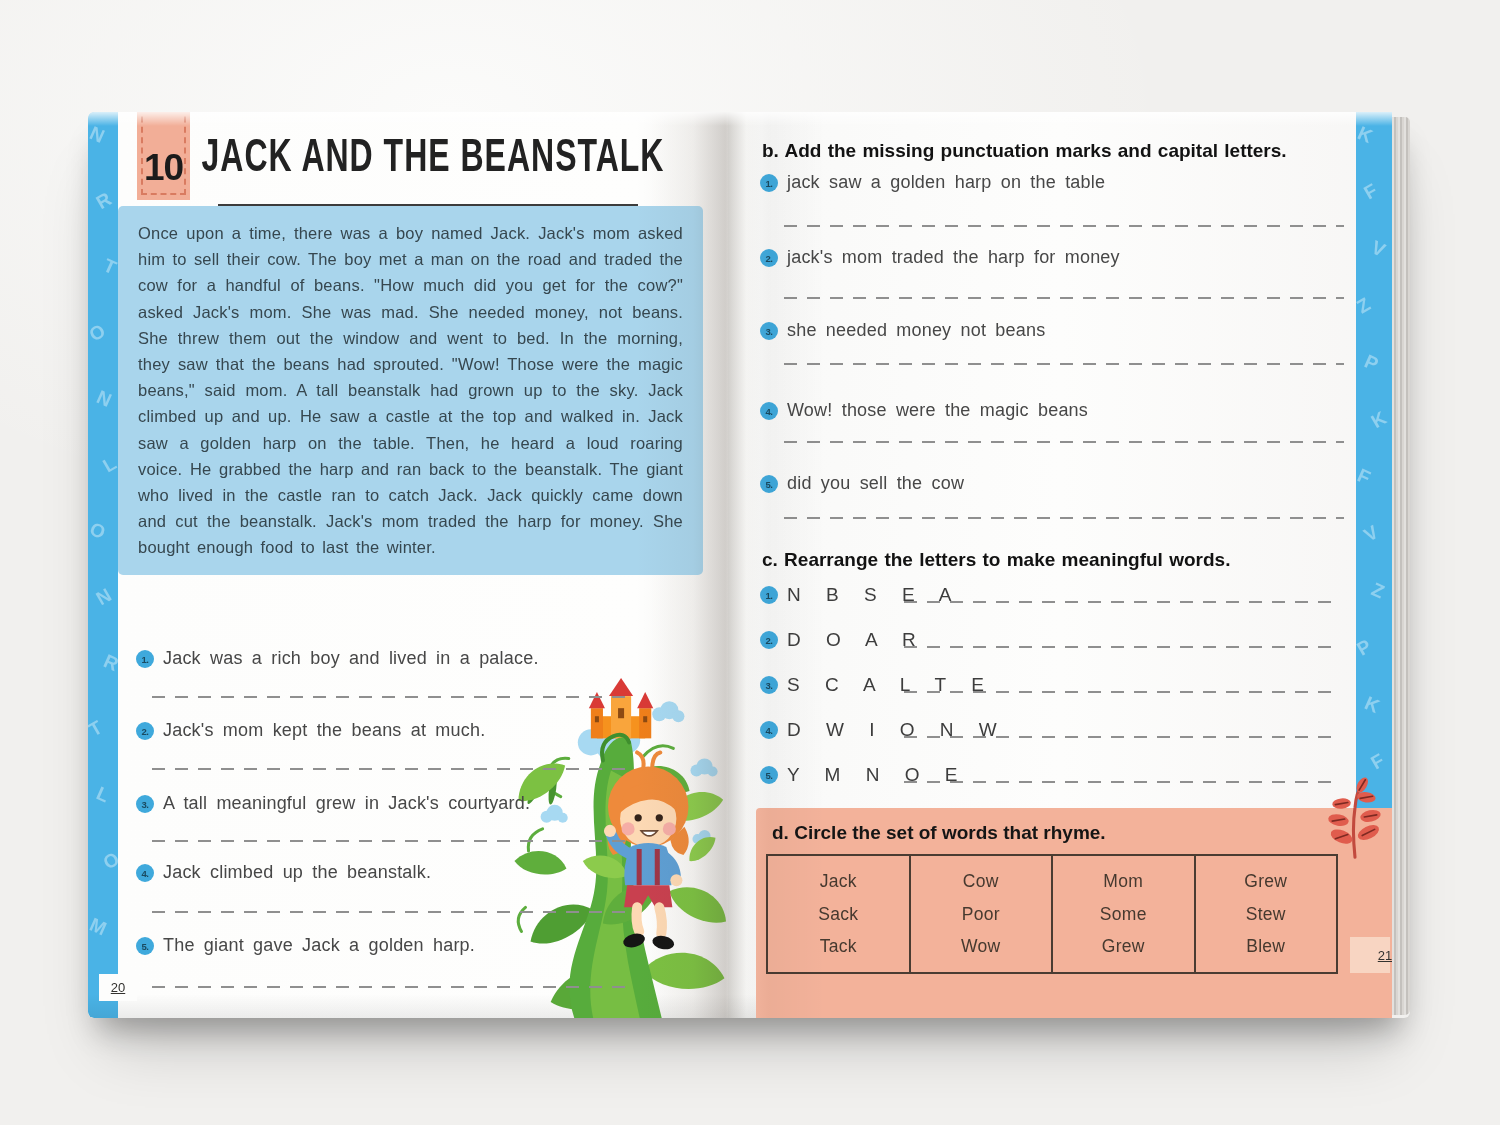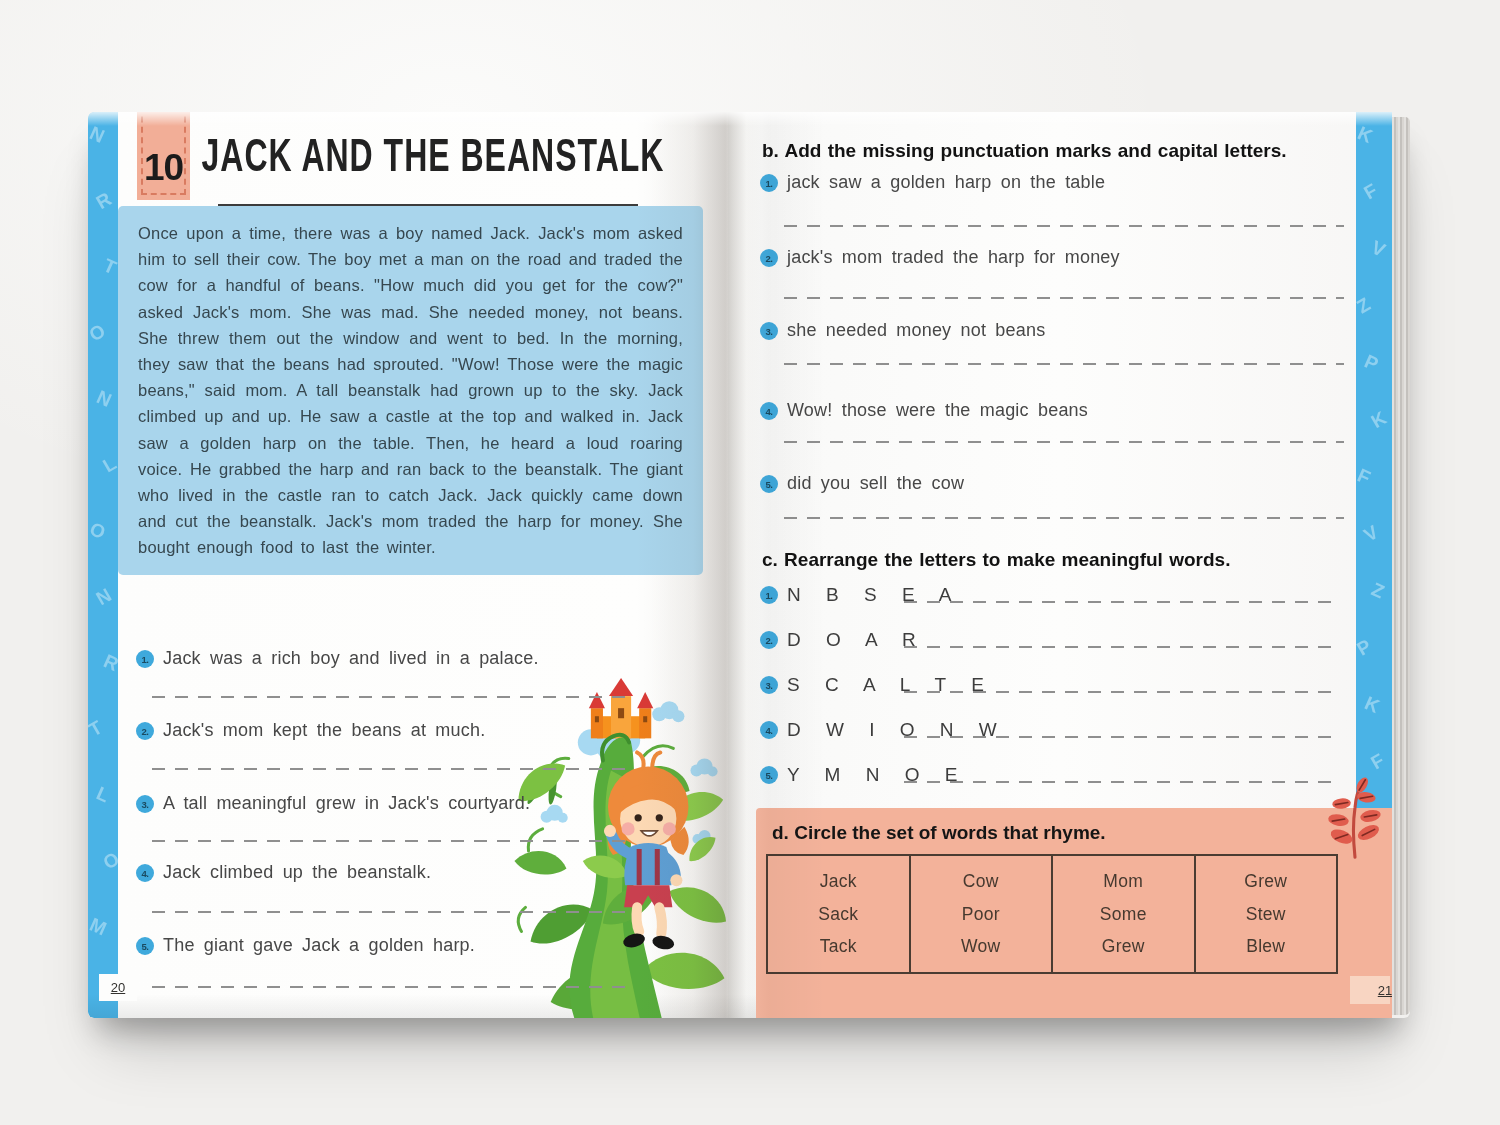--- a/index.html
+++ b/index.html
@@ -45,21 +45,21 @@
   
   .strip { position:absolute; background:#4AB3E6; overflow:hidden; }
   .strip-left { left:0; top:0; width:30px; height:906px; border-radius:6px 0 0 6px; }
   .strip-right { left:628px; top:0; width:36px; height:700px; }
   .strip span { position:absolute; color:rgba(255,255,255,0.38); font-weight:700; font-size:19px; }
   .pagenum {
     position:absolute; display:flex; align-items:center; justify-content:center;
     font-size:13px; color:#33322f; z-index:4;text-decoration:underline;
   }
   .pagenum-20 { left:11px; top:862px; width:38px; height:27px; background:#fdfdfc; }
-  .pagenum-21 { left:622px; top:864px; width:40px; height:28px; background:#F8D5C2;padding-left:30px; }
+  .pagenum-21 { left:622px; top:825px; width:40px; height:36px; background:#F8D5C2;padding-left:30px; }
 
   
   .lesson-tab { position:absolute; left:49px; top:0; width:53px; height:88px; background:#F2AE97; z-index:3; }
   .lesson-tab .inner {
     position:absolute; left:4px; right:4px; top:-6px; bottom:5px;
     border:2px dashed #D97B60; display:flex; align-items:flex-end; justify-content:center;
     padding-bottom:4px; font-size:37px; font-weight:700; color:#1b1b1b; letter-spacing:-1px;
   }
   .title-wrap { position:absolute; left:105px; top:22px; width:480px; text-align:center; z-index:2; }
   .title-text {

